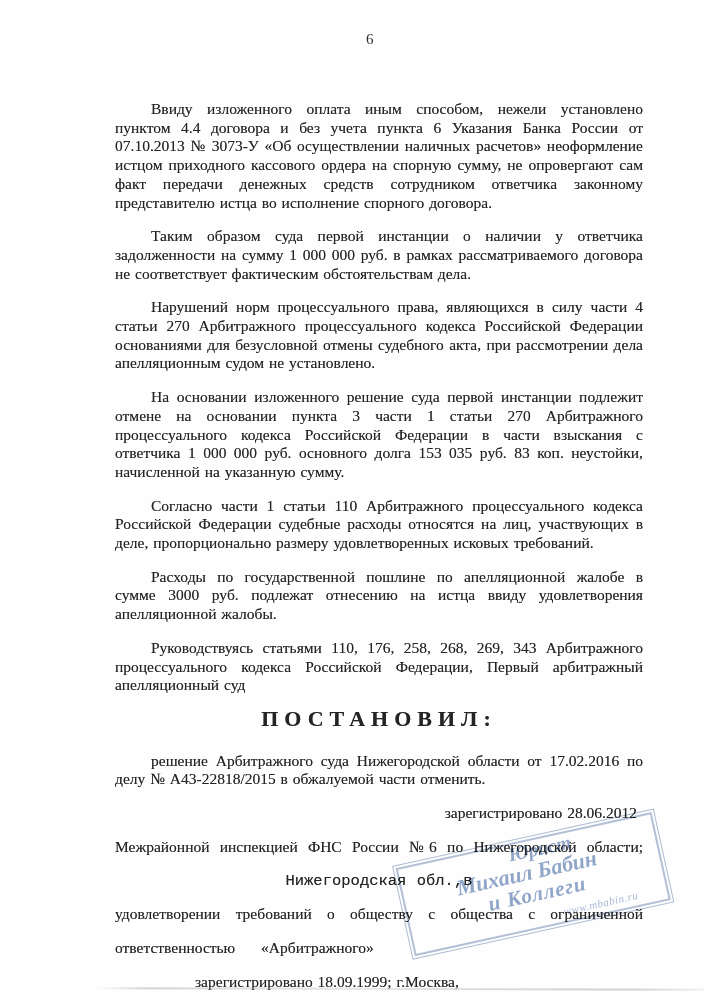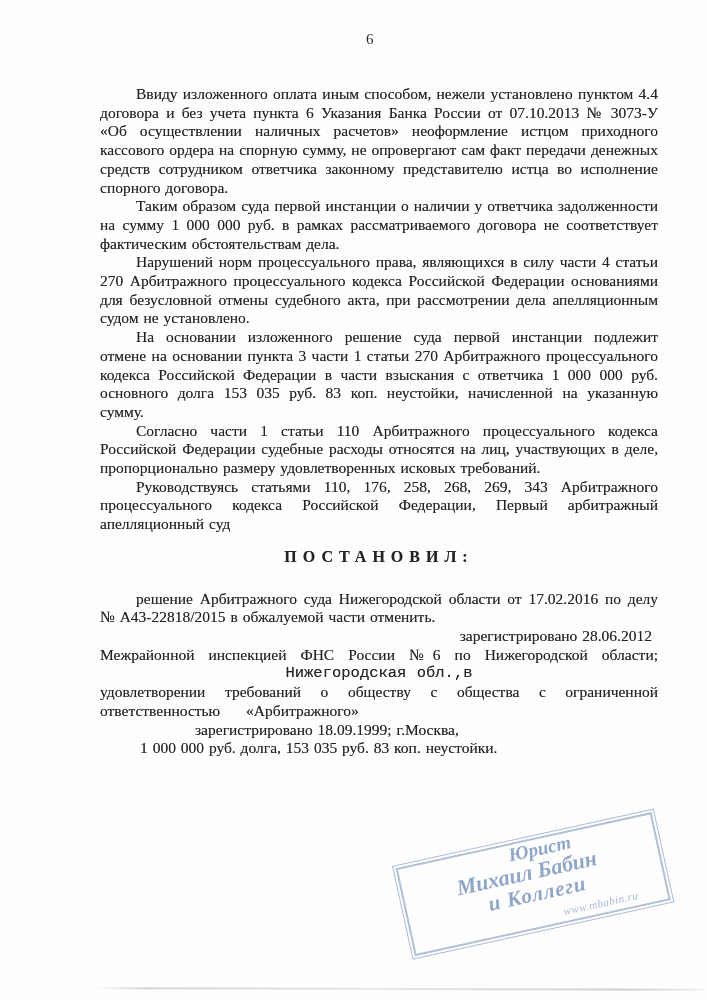--- a/index.html
+++ b/index.html
@@ -15,25 +15,25 @@
     position:absolute; top:31px; left:366px;
     font-size:15px; color:#303030;
   }
   .text-block {
     position:absolute; left:100px; top:85px; width:558px;
     font-size:15.5px; line-height:18.7px;
     text-align:justify;
     word-spacing:1px;
     text-shadow:0 0 0.5px rgba(45,45,45,0.55);
   }
-  .text-block p { margin:0; }
+  .text-block p { margin:15px; }
   .para { text-indent:36px; }
   .heading {
     text-align:center; text-indent:0;
-    font-weight:bold; font-size:16px;
+    font-weight:bold; font-size:22px;
     letter-spacing:6px;
     margin:14px 0 23px 0 !important;
   }
   .line-indent-nowrap { text-indent:36px; white-space:nowrap; letter-spacing:-0.15px; }
   .line-right { text-align:right; text-indent:0; padding-right:6px; }
   .line-justify-full { text-indent:0; text-align:justify; text-align-last:justify; }
   .line-split { display:flex; justify-content:center; text-indent:0;font-family:Liberation Mono, monospace; }
   .line-wide-gap { text-indent:0; word-spacing:22px; }
   .line-ind95 { text-indent:0; margin-left:95px !important; }
   .line-ind40 { text-indent:0; margin-left:40px !important; }
@@ -89,20 +89,21 @@
 <div class="page">
 
   <div class="page-number">6</div>
 
   <div class="text-block">
     <p class="para">Ввиду изложенного оплата иным способом, нежели установлено пунктом 4.4 договора и без учета пункта 6 Указания Банка России от 07.10.2013 № 3073-У «Об осуществлении наличных расчетов» неоформление истцом приходного кассового ордера на спорную сумму, не опровергают сам факт передачи денежных средств сотрудником ответчика законному представителю истца во исполнение спорного договора.</p>
     <p class="para">Таким образом суда первой инстанции о наличии у ответчика задолженности на сумму 1&nbsp;000&nbsp;000 руб. в рамках рассматриваемого договора не соответствует фактическим обстоятельствам дела.</p>
     <p class="para">Нарушений норм процессуального права, являющихся в силу части 4 статьи 270 Арбитражного процессуального кодекса Российской Федерации основаниями для безусловной отмены судебного акта, при рассмотрении дела апелляционным судом не установлено.</p>
     <p class="para">На основании изложенного решение суда первой инстанции подлежит отмене на основании пункта 3 части 1 статьи 270 Арбитражного процессуального кодекса Российской Федерации в части взыскания с ответчика 1&nbsp;000&nbsp;000 руб. основного долга 153&nbsp;035 руб. 83 коп. неустойки, начисленной на указанную сумму.</p>
     <p class="para">Согласно части 1 статьи 110 Арбитражного процессуального кодекса Российской Федерации судебные расходы относятся на лиц, участвующих в деле, пропорционально размеру удовлетворенных исковых требований.</p>
+    <p class="para">Расходы по государственной пошлине по апелляционной жалобе в сумме 3000 руб. подлежат отнесению на истца ввиду удовлетворения апелляционной жалобы.</p>
     <p class="para">Руководствуясь статьями 110, 176, 258, 268, 269, 343 Арбитражного процессуального кодекса Российской Федерации, Первый арбитражный апелляционный суд</p>
 
     <p class="heading">ПОСТАНОВИЛ:</p>
 
     <p class="para">решение Арбитражного суда Нижегородской области от 17.02.2016 по делу № А43-22818/2015 в обжалуемой части отменить.</p>
     <p class="line-right">зарегистрировано 28.06.2012</p>
     <p class="line-justify-full">Межрайонной инспекцией ФНС России №6 по Нижегородской области;</p>
     <p class="line-split">
       <span>Нижегородская обл.,</span>
       <span>в</span>

